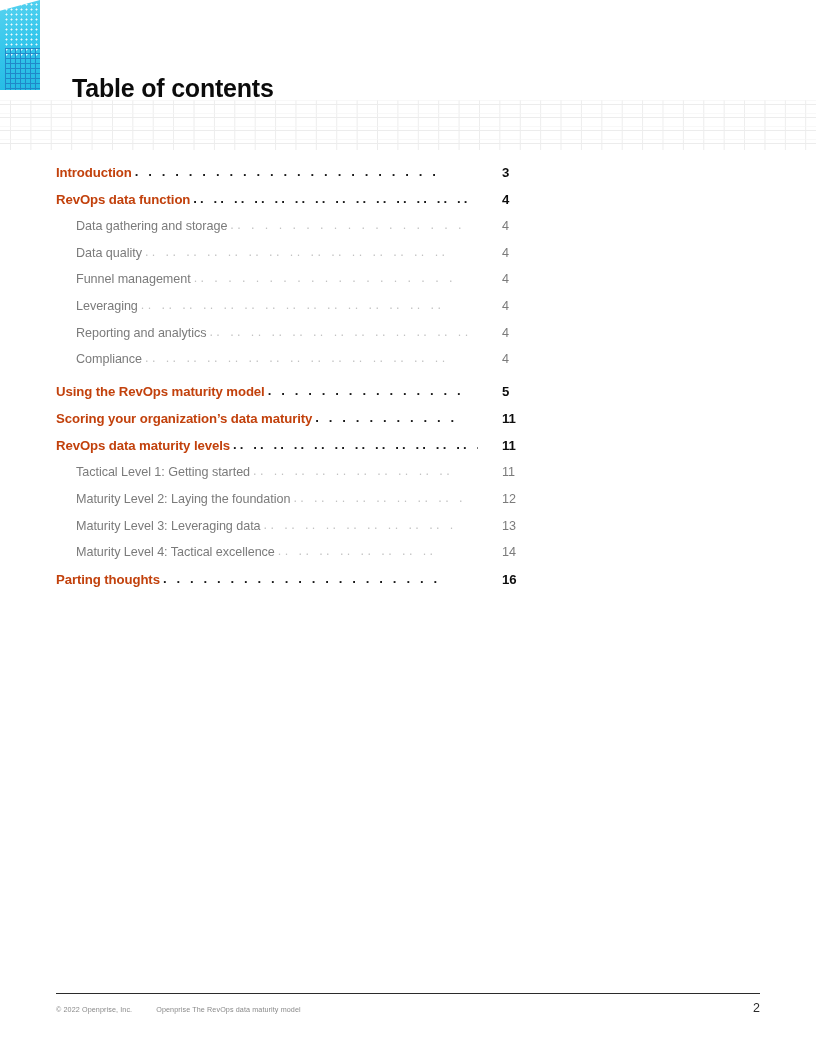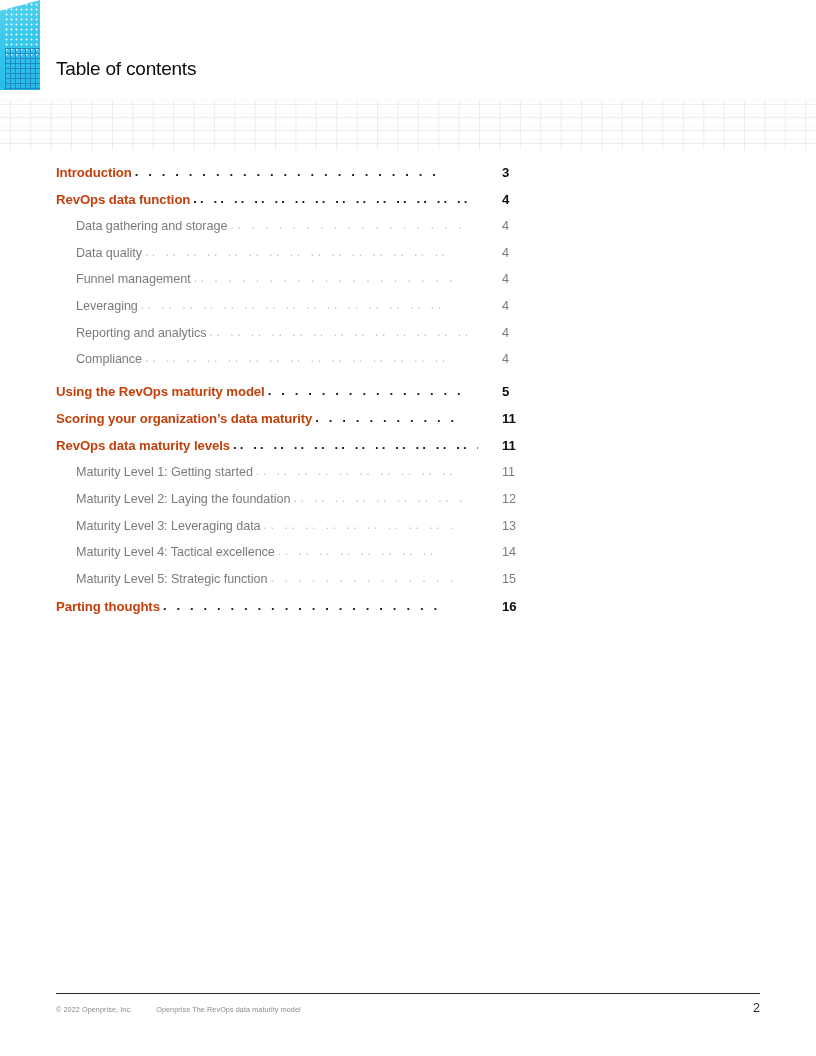--- a/index.html
+++ b/index.html
@@ -54,25 +54,25 @@
       linear-gradient(to bottom, #1f7fc4 0 1.1px, transparent 1.1px 100%);
     background-size: 5px 5px;
     opacity: .85;
   }
 
   
   .page-title {
     position: absolute;
     left: 56px;
     top: 58px;
-    font-size: 19px;
-    font-weight: 400;
+    font-size: 25px;
+    font-weight: 700;
     color: #0b0b0b;
     letter-spacing: -0.2px;
-    margin: 0;
+    margin: 16px;
   }
 
   
   .plus-band {
     position: absolute;
     left: 0;
     top: 100px;
     width: 816px;
     height: 50px;
     background-image:
@@ -279,43 +279,38 @@
       <span class="toc-label">Scoring your organization’s data maturity</span>
       <span class="toc-leader">. . . . . . . . . . .</span>
       <span class="toc-page">11</span>
     </div>
     <div class="toc-row level-main">
       <span class="toc-label">RevOps data maturity levels</span>
       <span class="toc-leader">.. .. .. .. .. .. .. .. .. .. .. .. ..</span>
       <span class="toc-page">11</span>
     </div>
     <div class="toc-row level-sub">
-      <span class="toc-label">Maturity Level 1: Getting started</span>
+      <span class="toc-label">Tactical Level 1: Getting started</span>
       <span class="toc-leader">.. .. .. .. .. .. .. .. .. ..</span>
       <span class="toc-page">11</span>
     </div>
     <div class="toc-row level-sub">
       <span class="toc-label">Maturity Level 2: Laying the foundation</span>
       <span class="toc-leader">.. .. .. .. .. .. .. .. .</span>
       <span class="toc-page">12</span>
     </div>
     <div class="toc-row level-sub">
       <span class="toc-label">Maturity Level 3: Leveraging data</span>
       <span class="toc-leader">.. .. .. .. .. .. .. .. .. .</span>
       <span class="toc-page">13</span>
     </div>
     <div class="toc-row level-sub">
       <span class="toc-label">Maturity Level 4: Tactical excellence</span>
       <span class="toc-leader">.. .. .. .. .. .. .. ..</span>
       <span class="toc-page">14</span>
-    </div>
-    <div class="toc-row level-sub">
-      <span class="toc-label">Maturity Level 5: Strategic function</span>
-      <span class="toc-leader">. . . . . . . . . . . . . .</span>
-      <span class="toc-page">15</span>
     </div>
     <div class="toc-row level-main">
       <span class="toc-label">Parting thoughts</span>
       <span class="toc-leader">. . . . . . . . . . . . . . . . . . . . .</span>
       <span class="toc-page">16</span>
     </div>
   </div>
 
 <div class="footer-rule"></div>
 <div class="footer">

